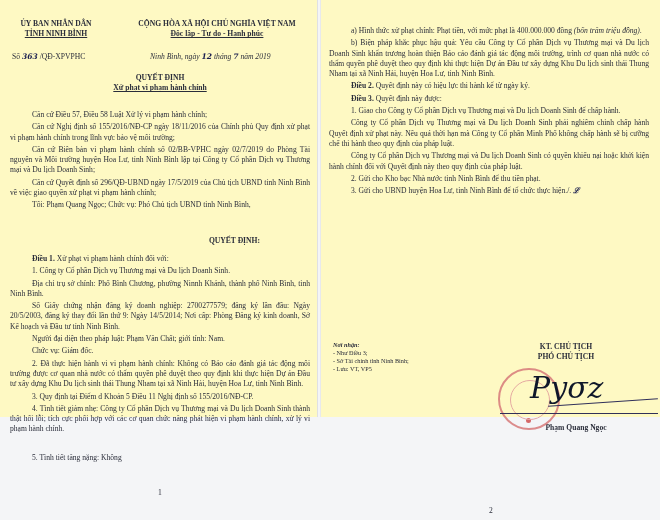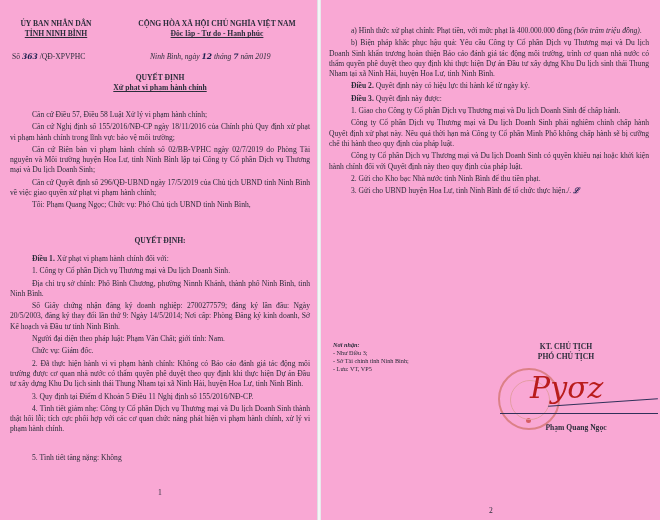--- a/index.html
+++ b/index.html
@@ -1,18 +1,18 @@
 <!DOCTYPE html>
 <html><head>
 <meta charset="utf-8">
 <style>
   html, body { margin:0; padding:0; }
   body { width:660px; height:520px; background:#f4f5f7; overflow:hidden; position:relative;
          font-family:"Liberation Serif", "DejaVu Serif", serif; color:#2a2d3a; }
-  .page { position:absolute; top:0; height:520px; background:#f9a8d4; box-sizing:border-box; }
+  .page { position:absolute; top:0; height:417px; background:#fef9c3; box-sizing:border-box; }
   .page.left { left:0; width:318px; border-right:1px solid #dfe0e4; }
   .page.right { left:320px; width:340px; border-left:1px solid #e8e9ec; }
   .fs { font-size:7.6px; line-height:10.3px; }
   p { margin:0; }
   .ind { text-indent:22px; }
   .just { text-align:justify; }
   .b { font-weight:bold; }
   .i { font-style:italic; }
   .c { text-align:center; }
   .abs { position:absolute; }
@@ -55,21 +55,21 @@
   </div>
 
   <div class="abs fs just" style="left:10px; top:110px; width:300px;">
     <p class="ind" style="margin-bottom:2px;">Căn cứ Điều 57, Điều 58 Luật Xử lý vi phạm hành chính;</p>
     <p class="ind" style="margin-bottom:2px;">Căn cứ Nghị định số 155/2016/NĐ-CP ngày 18/11/2016 của Chính phủ Quy định xử phạt vi phạm hành chính trong lĩnh vực bảo vệ môi trường;</p>
     <p class="ind" style="margin-bottom:2px;">Căn cứ Biên bản vi phạm hành chính số 02/BB-VPHC ngày 02/7/2019 do Phòng Tài nguyên và Môi trường huyện Hoa Lư, tỉnh Ninh Bình lập tại Công ty Cổ phần Dịch vụ Thương mại và Du lịch Doanh Sinh;</p>
     <p class="ind" style="margin-bottom:2px;">Căn cứ Quyết định số 296/QĐ-UBND ngày 17/5/2019 của Chủ tịch UBND tỉnh Ninh Bình về việc giao quyền xử phạt vi phạm hành chính;</p>
     <p class="ind">Tôi: Phạm Quang Ngọc; Chức vụ: Phó Chủ tịch UBND tỉnh Ninh Bình,</p>
   </div>
 
-  <div class="abs c b fs" style="left:60px; top:236px; width:200px;">QUYẾT ĐỊNH:</div>
+  <div class="abs c b fs" style="left:60px; top:236px; width:200px;text-align:right;">QUYẾT ĐỊNH:</div>
 
   <div class="abs fs just" style="left:10px; top:254px; width:300px;">
     <p class="ind" style="margin-bottom:2px;">
       <span class="b">Điều 1.</span><span> Xử phạt vi phạm hành chính đối với:</span>
     </p>
     <p class="ind" style="margin-bottom:2px;">1. Công ty Cổ phần Dịch vụ Thương mại và Du lịch Doanh Sinh.</p>
     <p class="ind" style="margin-bottom:2px;">Địa chỉ trụ sở chính: Phố Bình Chương, phường Ninnh Khánh, thành phố Ninh Bình, tỉnh Ninh Bình.</p>
     <p class="ind" style="margin-bottom:2px;">Số Giấy chứng nhận đăng ký doanh nghiệp: 2700277579; đăng ký lần đầu: Ngày 20/5/2003, đăng ký thay đổi lần thứ 9: Ngày 14/5/2014; Nơi cấp: Phòng Đăng ký kinh doanh, Sở Kế hoạch và Đầu tư tỉnh Ninh Bình.</p>
     <p class="ind" style="margin-bottom:2px;">Người đại diện theo pháp luật: Phạm Văn Chất; giới tính: Nam.</p>
     <p class="ind" style="margin-bottom:2px;">Chức vụ: Giám đốc.</p>
@@ -118,15 +118,15 @@
   </div>
 
   <div class="abs c b fs" style="left:200px; top:423px; width:110px;">Phạm Quang Ngọc</div>
 
   <div class="abs c fs" style="left:150px; top:506px; width:40px;">2</div>
 </div>
 
 <div class="stamp">
     <div class="star"></div>
   </div>
-<div class="abs hand" style="left:530px; top:373px; font-size:30px; line-height:30px; font-weight:normal; color:#b91c1c;">Pyσz</div>
+<div class="abs hand" style="left:530px; top:373px; font-size:30px; line-height:30px; font-weight:normal; color:#0f172a;">Pyσz</div>
 <div class="sig-line" style="left:548px; top:402px; width:110px; transform:rotate(-4deg);"></div>
 <div class="sig-line" style="left:500px; top:413px; width:158px;"></div>
 
 </body></html>

